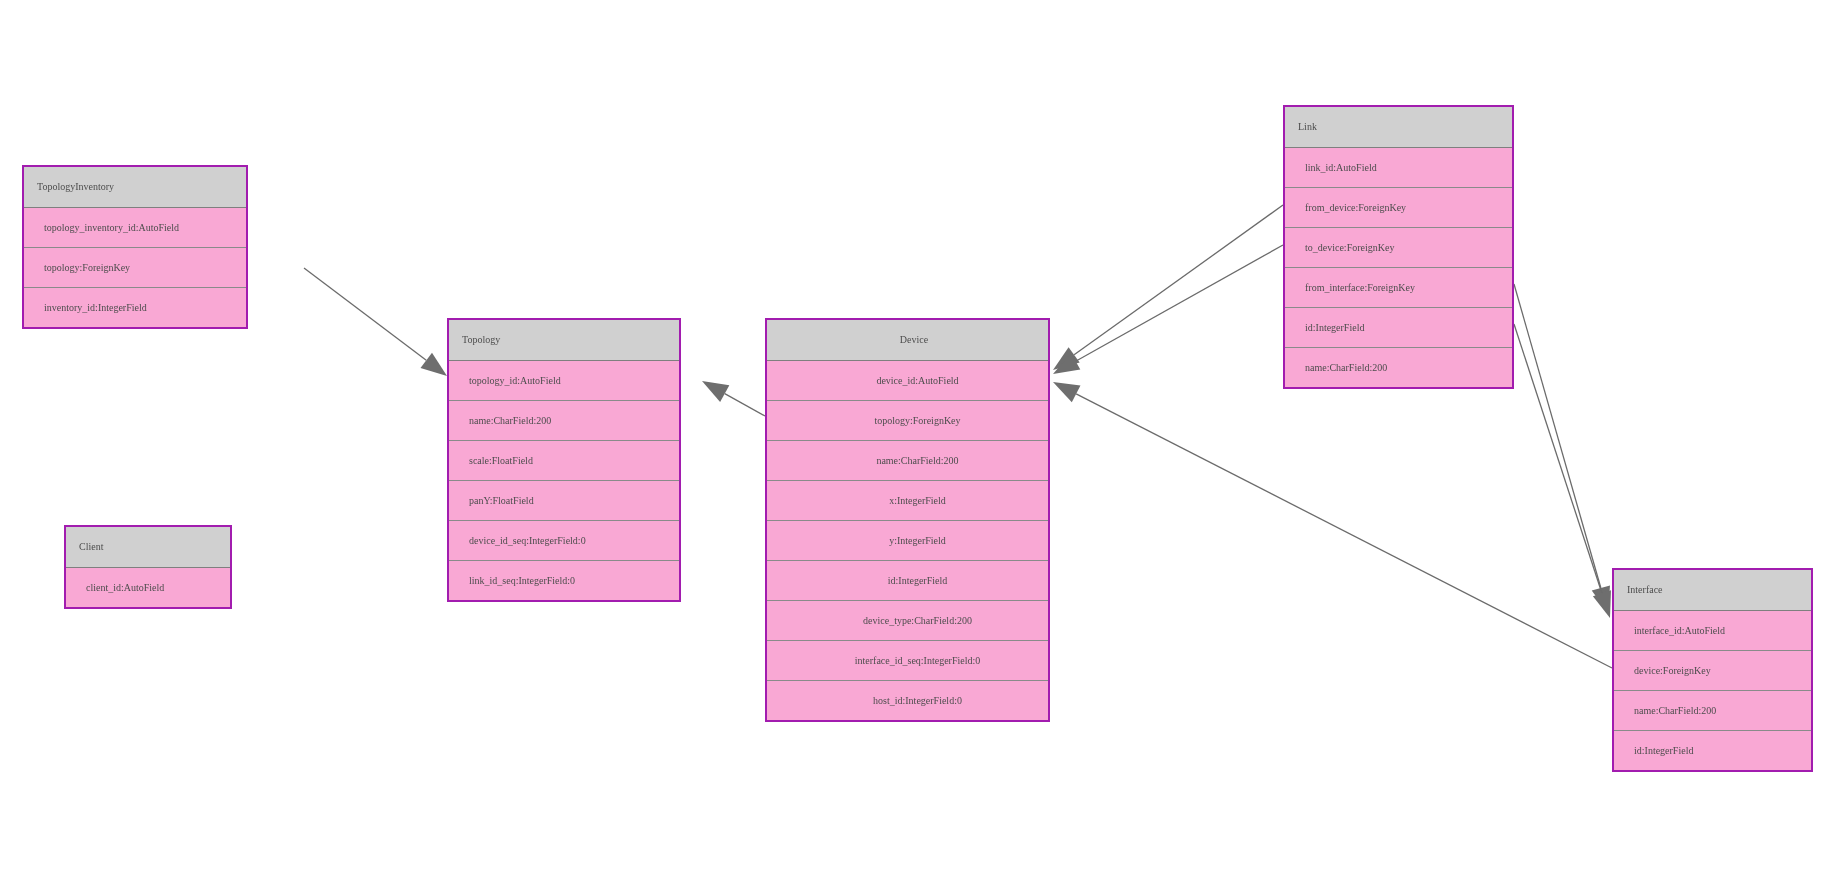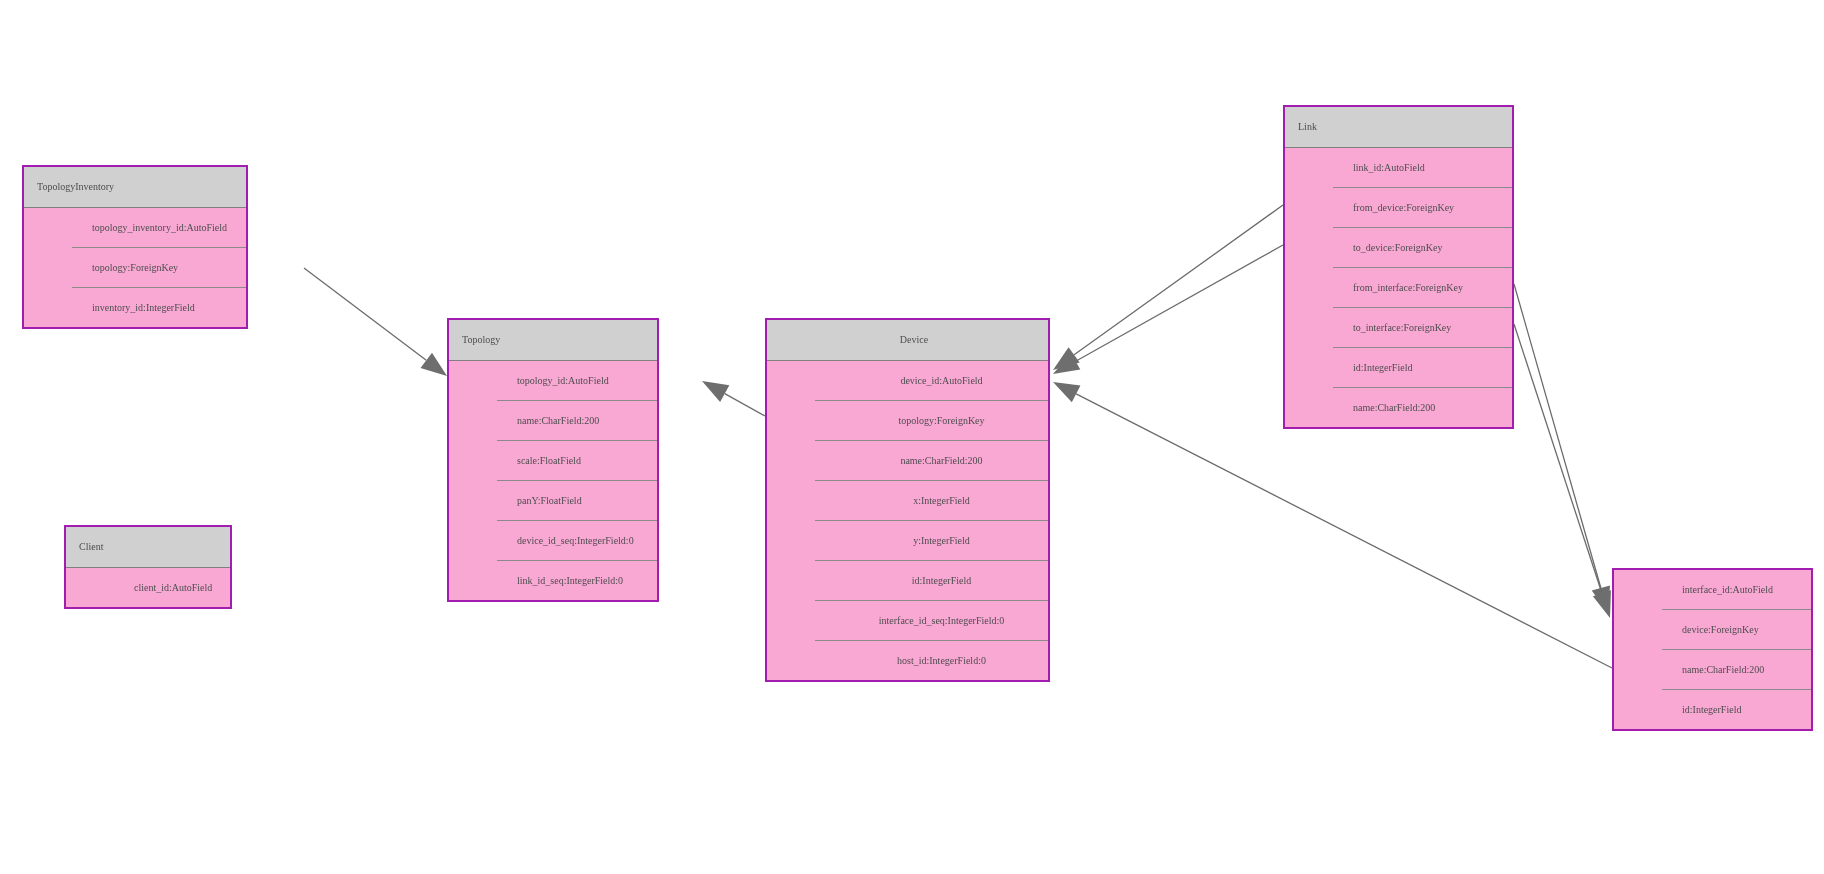--- a/index.html
+++ b/index.html
@@ -39,21 +39,20 @@
     white-space: nowrap;
     overflow: hidden;
   }
   .trow {
     height: 39px;
     line-height: 39px;
     padding-left: 20px;
     border-bottom: 1px solid #8a8a8a;
     white-space: nowrap;
     overflow: hidden;
-    margin-left: 48px;
   }
   .trow:last-child {
     border-bottom: none;
   }
 </style>
 </head>
 <body>
 
 <div class="canvas" id="canvas">
   <svg id="edges" viewBox="0 0 1824 874" xmlns="http://www.w3.org/2000/svg">
@@ -72,54 +71,55 @@
       <line x1="1514" y1="324" x2="1601.929553675505" y2="593.2842581312345" stroke="#6b6b6b" stroke-width="1.3"></line>
       <polygon points="1610,618 1592.8988018388407,596.2330750574923 1610.9603055121695,590.3354412049767" fill="#6e6e6e"></polygon>
     </svg>
   <div id="tables">
       <div class="table" style="left: 22px; top: 165px; width: 226px;">
         <div class="thead">TopologyInventory</div>
         <div class="trow">topology_inventory_id:AutoField</div>
         <div class="trow">topology:ForeignKey</div>
         <div class="trow">inventory_id:IntegerField</div>
       </div>
-      <div class="table" style="left: 447px; top: 318px; width: 212px;">
+      <div class="table" style="left: 447px; top: 318px; width: 234px;">
         <div class="thead">Topology</div>
         <div class="trow">topology_id:AutoField</div>
         <div class="trow">name:CharField:200</div>
         <div class="trow">scale:FloatField</div>
         <div class="trow">panY:FloatField</div>
         <div class="trow">device_id_seq:IntegerField:0</div>
         <div class="trow">link_id_seq:IntegerField:0</div>
       </div>
       <div class="table" style="left: 64px; top: 525px; width: 168px;">
         <div class="thead">Client</div>
         <div class="trow">client_id:AutoField</div>
       </div>
       <div class="table" style="left: 765px; top: 318px; width: 285px; text-align: center;">
         <div class="thead">Device</div>
         <div class="trow">device_id:AutoField</div>
         <div class="trow">topology:ForeignKey</div>
         <div class="trow">name:CharField:200</div>
         <div class="trow">x:IntegerField</div>
         <div class="trow">y:IntegerField</div>
         <div class="trow">id:IntegerField</div>
+        <div class="trow">device_type:CharField:200</div>
         <div class="trow">interface_id_seq:IntegerField:0</div>
         <div class="trow">host_id:IntegerField:0</div>
       </div>
       <div class="table" style="left: 1283px; top: 105px; width: 231px;">
         <div class="thead">Link</div>
         <div class="trow">link_id:AutoField</div>
         <div class="trow">from_device:ForeignKey</div>
         <div class="trow">to_device:ForeignKey</div>
         <div class="trow">from_interface:ForeignKey</div>
-        <div class="trow">to_interface:ForeignKey</div>
         <div class="trow">id:IntegerField</div>
         <div class="trow">name:CharField:200</div>
       </div>
       <div class="table" style="left: 1612px; top: 568px; width: 201px;">
+        <div class="thead">Interface</div>
         <div class="trow">interface_id:AutoField</div>
         <div class="trow">device:ForeignKey</div>
         <div class="trow">name:CharField:200</div>
         <div class="trow">id:IntegerField</div>
       </div>
     </div>
 </div>
 
 </body></html>

